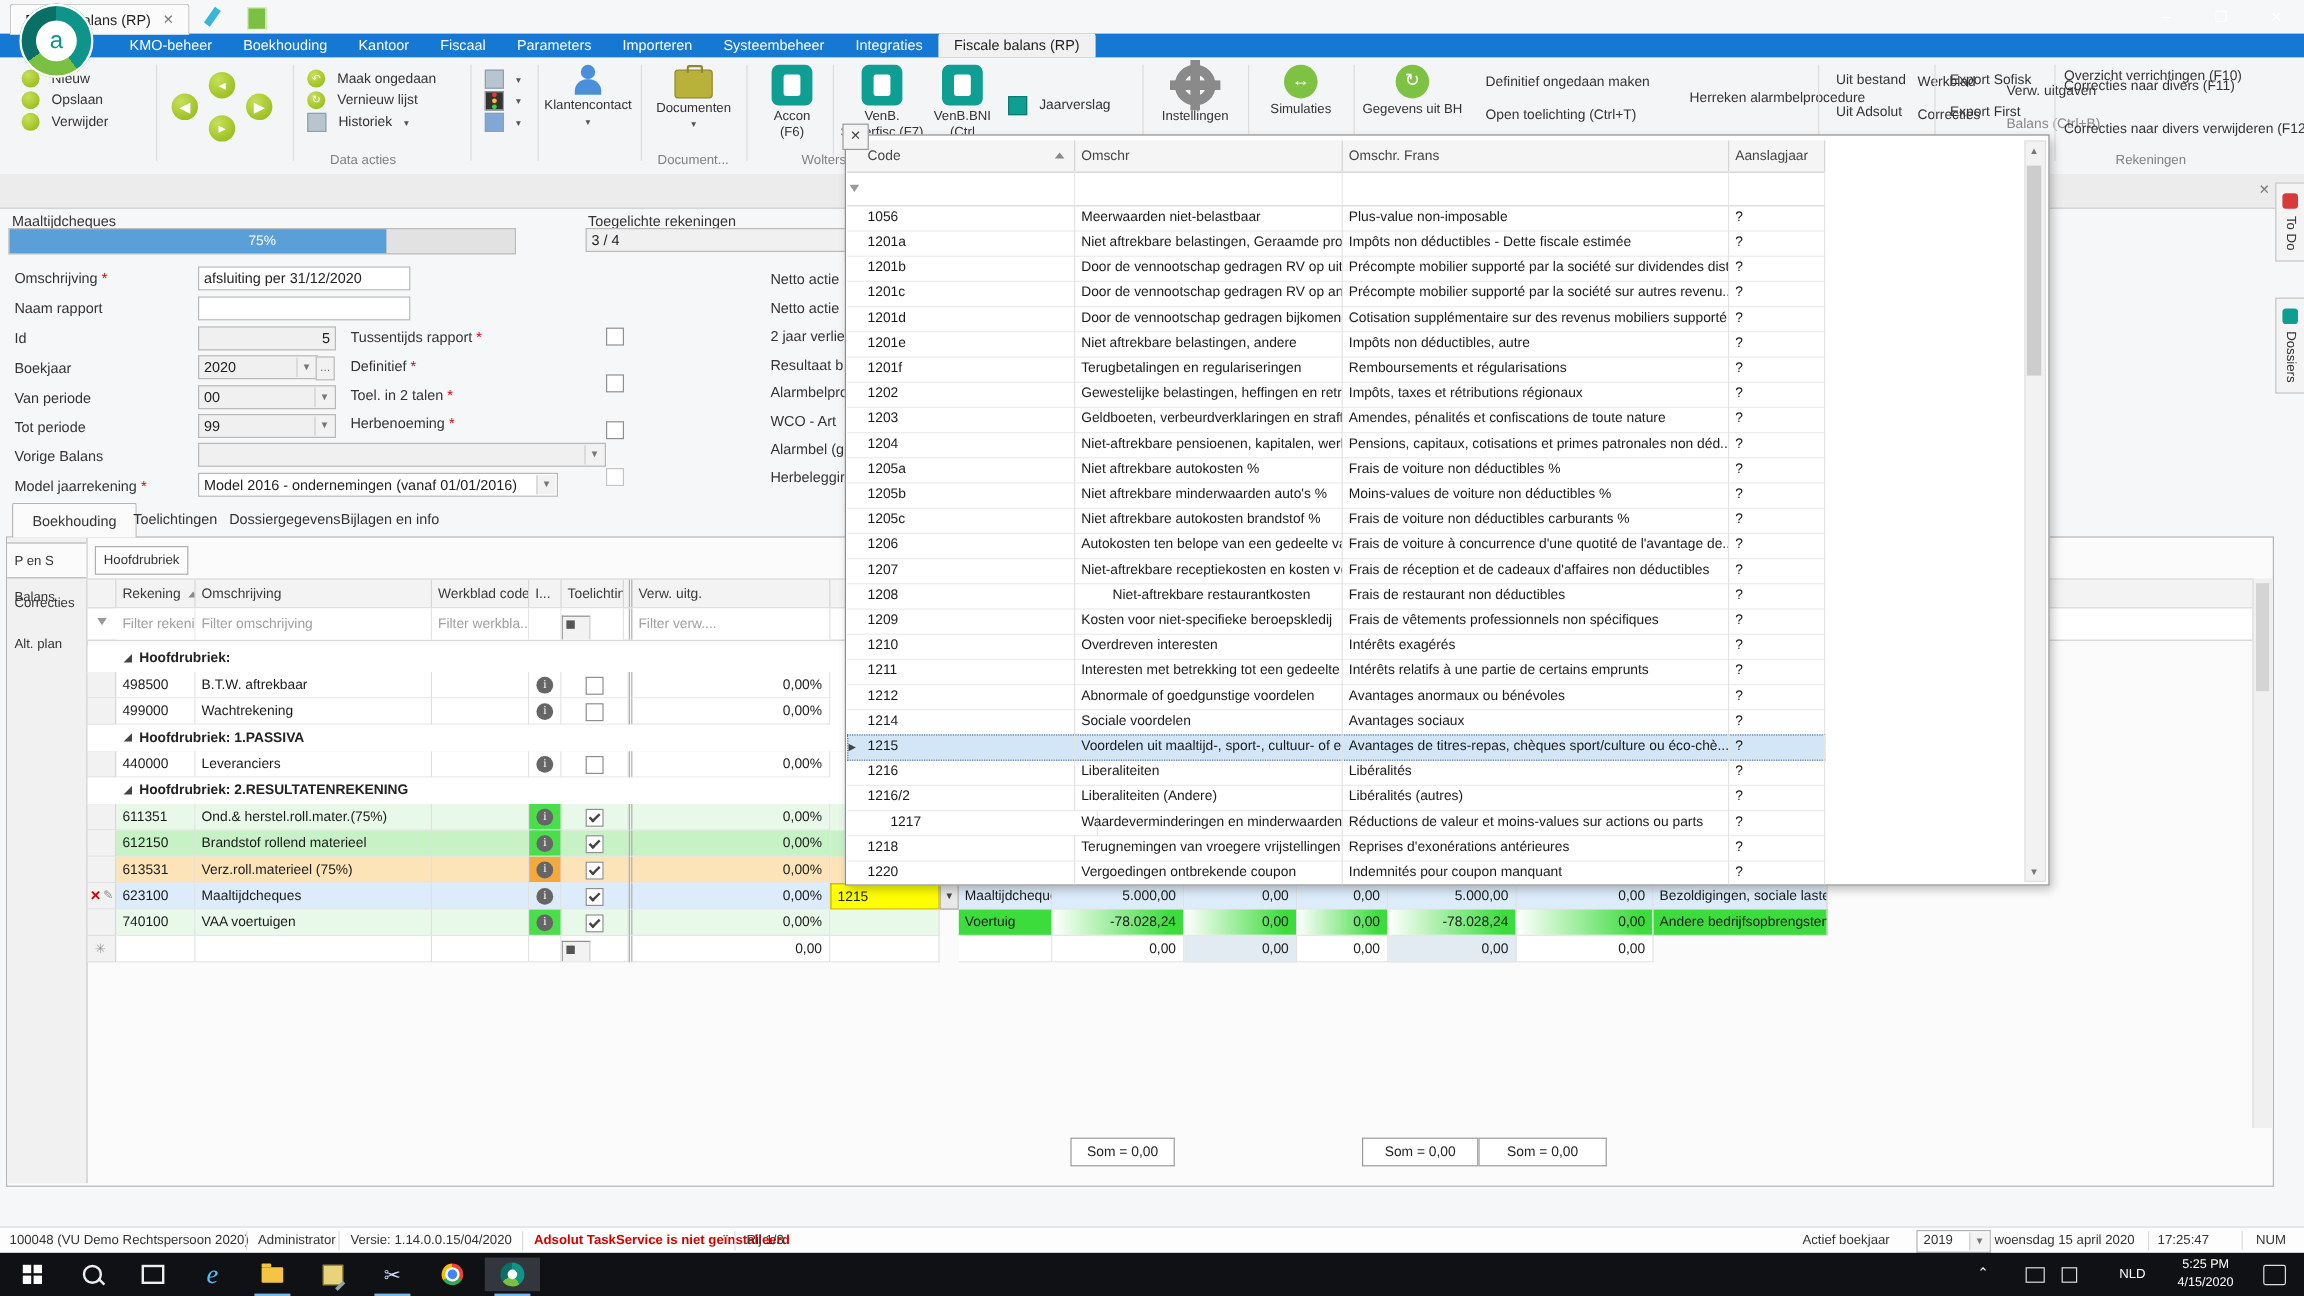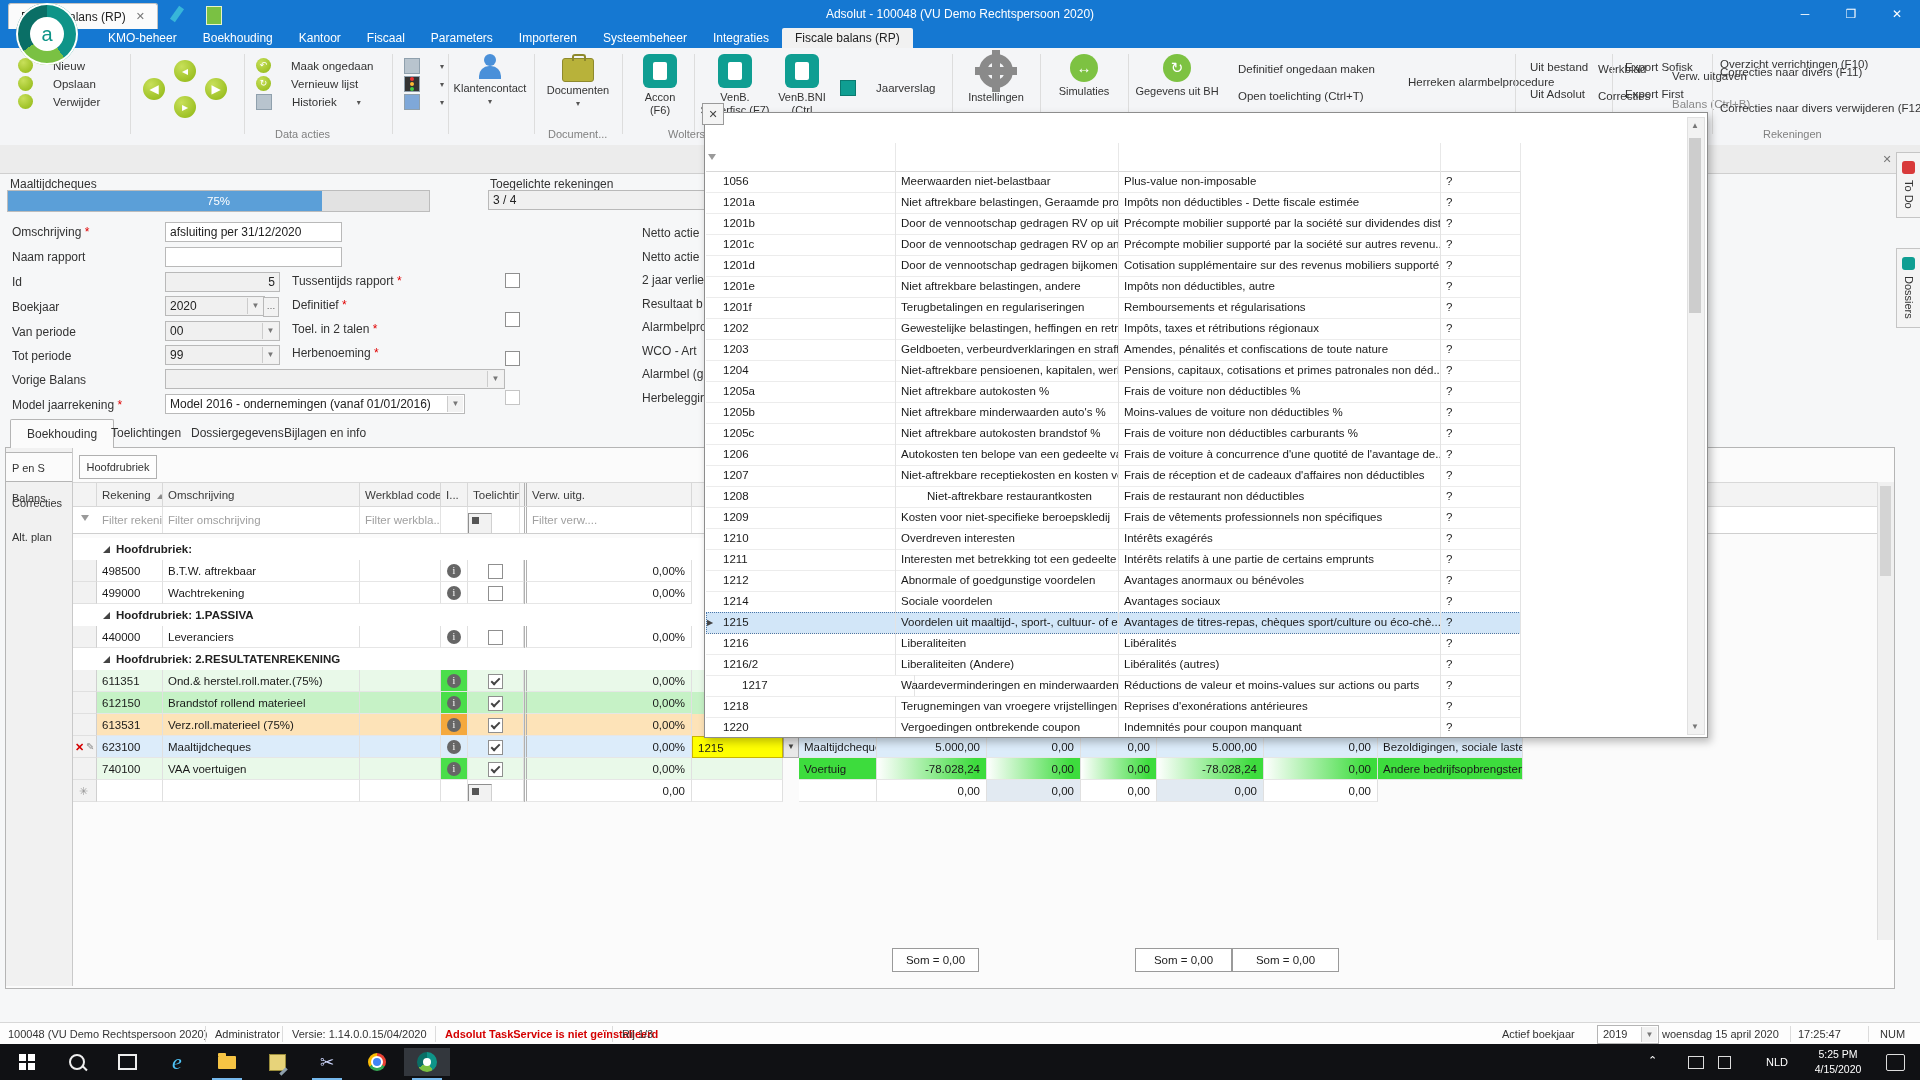--- a/index.html
+++ b/index.html
@@ -16,21 +16,21 @@
   .qa.calc{background:#9fb3c8;border:1px solid #d0dce8;width:14px;}
   .qa.pin{background:#37b6d9;width:6px;height:16px;transform:rotate(35deg);}
   .qa.pow{background:#7ac143;border:1px solid #e8f3c8;width:14px;}
   
   #menubar{left:95px;top:28px;height:20px;display:flex;z-index:55;}
   .mtab{padding:0 13px;color:#fff;font-size:12px;line-height:20px;white-space:nowrap;}
   .mtab.active{background:#f1f1f1;color:#222;border-radius:2px 2px 0 0;}
   
   #ribbon{left:0;top:48px;width:1920px;height:97px;background:#f4f5f7;border-bottom:1px solid #d5d5d5;}
   .rb-sep{top:6px;height:80px;width:1px;background:#dddddd;}
-  .rb-btn{display:flex;align-items:center;gap:20px;font-size:11.5px;color:#333;white-space:nowrap;}
+  .rb-btn{display:flex;align-items:center;gap:10px;font-size:11.5px;color:#333;white-space:nowrap;}
   .rb-txt{font-size:11.5px;color:#333;white-space:nowrap;}
   .rb-big{width:76px;text-align:center;font-size:11px;color:#333;line-height:13px;}
   .rb-grp{top:80px;font-size:11px;color:#808080;white-space:nowrap;}
   .orb{width:15px;height:15px;border-radius:50%;background:radial-gradient(circle at 35% 30%,#c8e05a,#8db510);color:#fff;font-size:9px;text-align:center;line-height:15px;flex:0 0 auto;}
   .orb.big{width:22px;height:22px;line-height:22px;font-size:12px;position:absolute;}
   .teal{width:34px;height:34px;border-radius:6px;background:#0f9e92;margin:0 auto 3px auto;position:relative;}
   .teal::after{content:"";position:absolute;left:10px;top:8px;width:14px;height:18px;background:#fff;border-radius:2px;}
   .dd{font-size:8px;color:#555;}
   .gear{width:34px;height:34px;border-radius:50%;border:8px solid #8a8a8a;box-sizing:border-box;margin:0 auto 3px auto;position:relative;}
   .gear::before,.gear::after{content:"";position:absolute;background:#8a8a8a;}
@@ -136,23 +136,20 @@
   .adsmini{width:20px;height:20px;border-radius:50%;background:conic-gradient(#0e9488 0 40%,#7ac143 40% 65%,#0a6f66 65% 100%);position:relative;}
   .adsmini::after{content:"";position:absolute;left:6px;top:6px;width:8px;height:8px;border-radius:50%;background:#fff;}
   .tray{color:#fff;font-size:11px;white-space:nowrap;}
   .trayicon{width:14px;height:11px;border:1px solid #ddd;}
 </style>
 </head>
 <body>
 
 <div id="app">
 
-  <div class="abs" id="titlebar">
-    <div class="abs" id="title-text">Adsolut - 100048 (VU Demo Rechtspersoon 2020)</div>
-  </div>
   <div class="abs" id="logo">
       <div class="inner">a</div>
     </div>
   <div class="abs" id="qa-icons" style="left: 110px; top: 0px;">
       <div class="abs qa calc" style="left: 0px;"></div>
       <div class="abs qa help" style="left: 32px;">?</div>
       <div class="abs qa pin" style="left: 64px;"></div>
       <div class="abs qa pow" style="left: 96px;"></div>
     </div>
   <div class="abs winbtn" style="left:1782px;">─</div>
@@ -517,20 +514,26 @@
         <div class="gcell num t-new" style="left: 572px; width: 114px;">0,00</div>
       </div>
     </div>
   <div class="abs" style="left:1877px;top:482px;width:16px;height:458px;background:#f0f0f0;border-left:1px solid #ddd;">
       <div style="position:absolute;left:2px;top:4px;width:11px;height:90px;background:#d4d4d4;"></div>
     </div>
   <div id="somrow"></div>
 
   <div class="abs" id="popup-close">✕</div>
   <div class="abs" id="popup">
+    <div id="phead">
+        <div class="pcell" style="left: 12px; width: 178px;">Code<span class="sortup" style="position: absolute; right: 8px; top: 10px;"></span></div>
+        <div class="pcell" style="left: 190px; width: 223px;">Omschr</div>
+        <div class="pcell" style="left: 413px; width: 322px;">Omschr. Frans</div>
+        <div class="pcell" style="left: 735px; width: 80px;">Aanslagjaar</div>
+      </div>
     <div id="pfilter">
         <div class="funnel" style="left:2px;top:11px;"></div>
         <div class="pcell" style="left: 12px; width: 178px; border-right: 1px solid rgb(232, 232, 232);"></div>
         <div class="pcell" style="left: 190px; width: 223px; border-right: 1px solid rgb(232, 232, 232);"></div>
         <div class="pcell" style="left: 413px; width: 322px; border-right: 1px solid rgb(232, 232, 232);"></div>
         <div class="pcell" style="left: 735px; width: 80px; border-right: 1px solid rgb(232, 232, 232);"></div>
       </div>
     <div id="prows">
         <div class="prow" style="top: 58px;">
           <div class="pcell" style="left: 12px; width: 178px;">1056</div>

